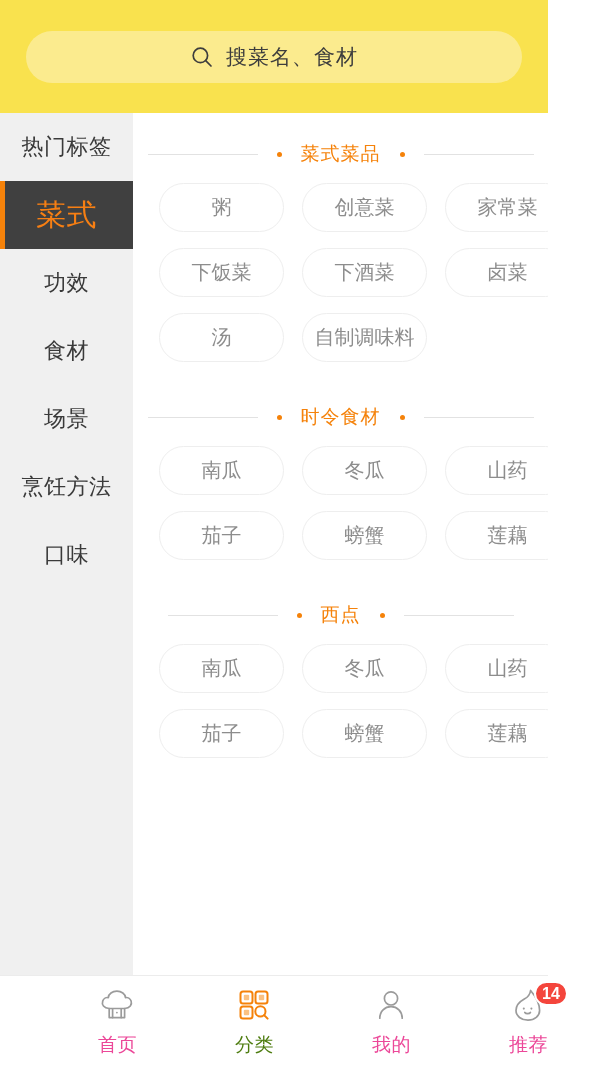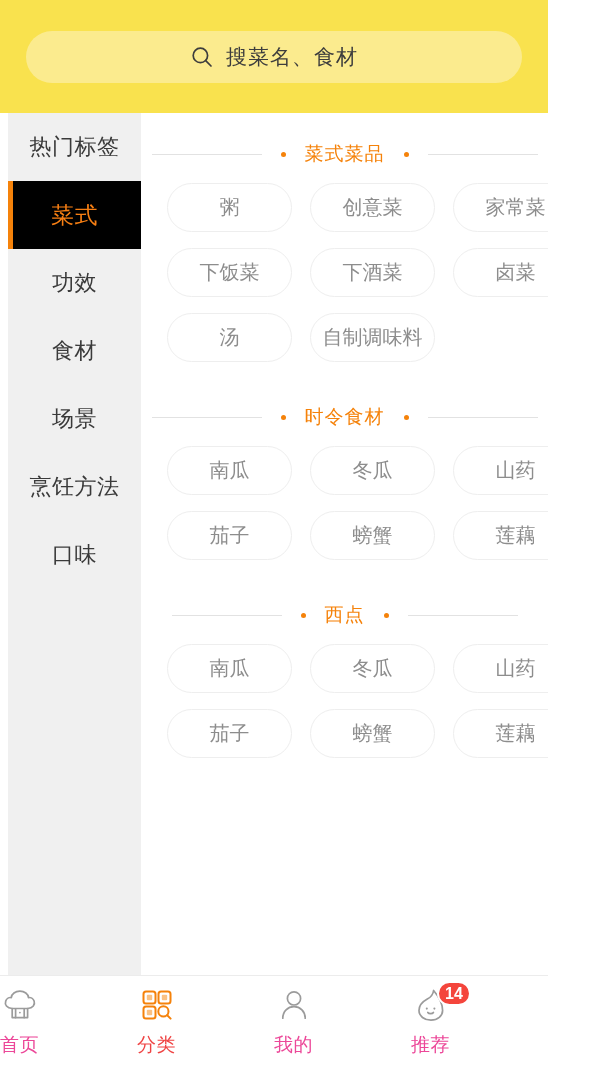--- a/index.html
+++ b/index.html
@@ -22,34 +22,34 @@
     width:496px; height:52px; background:#fbeb8e;
     border-radius:26px; display:flex; align-items:center;
     justify-content:center; gap:12px; cursor:text;
   }
   .search-icon { display:block; width:24px; height:24px; flex:0 0 24px; }
   .search-placeholder {
     font-size:21px; color:#3d3d3d; letter-spacing:1px; line-height:1;
   }
 
   
-  .body-wrap { flex:1 1 auto; display:flex; min-height:0; position:relative;margin-left:8px; }
+  .body-wrap { flex:1 1 auto; display:flex; min-height:0; position:relative; }
 
   
   .sidebar {
     width:133px; flex:0 0 133px; background:#f0f0f0;
     display:flex; flex-direction:column; padding-top:0;
   }
   .side-item {
     height:68px; flex:0 0 68px; display:flex; align-items:center;
     justify-content:center; position:relative; cursor:pointer;
     font-size:22px; color:#3a3a3a; letter-spacing:0.5px;
   }
   .side-item.active {
-    background:#000000; color:#f77f13; font-size:23px;
+    background:#404040; color:#f77f13; font-size:30px;
   }
   .side-item.active::before {
     content:""; position:absolute; left:0; top:0; bottom:0;
     width:5px; background:#f5820a;
   }
 
   
   .content {
     flex:1 1 auto; background:#ffffff; padding:0 0 0 0;
     overflow:hidden; position:relative;
@@ -77,26 +77,26 @@
   .sec-gap { height:26px; }
   .sec-gap-top { height:12px; }
 
   
   .bottom-nav {
     height:92px; flex:0 0 92px; background:#ffffff;
     border-top:1px solid #ececec; display:flex; align-items:stretch;
   }
   .nav-item {
     flex:1 1 0; display:flex; flex-direction:column;
-    align-items:flex-start; justify-content:center; gap:7px;
+    align-items:flex-end; justify-content:center; gap:7px;
     cursor:pointer; position:relative;
   }
   .nav-icon { width:40px; height:40px; position:relative; display:block; }
   .nav-label { font-size:19px; color:#ec4899; letter-spacing:0.5px; }
-  .nav-item.active .nav-label { color:#ef4444; }
+  .nav-item.active .nav-label { color:#4d7c0f; }
   .badge {
     position:absolute; top:-4px; left:26px;
     min-width:30px; height:25px; padding:0 6px;
     background:#f4453c; color:#ffffff; border-radius:13px;
     font-size:16px; display:flex; align-items:center; justify-content:center;
     border:2px solid #ffffff; font-weight:bold;
   }
 </style>
 </head>
 <body>

